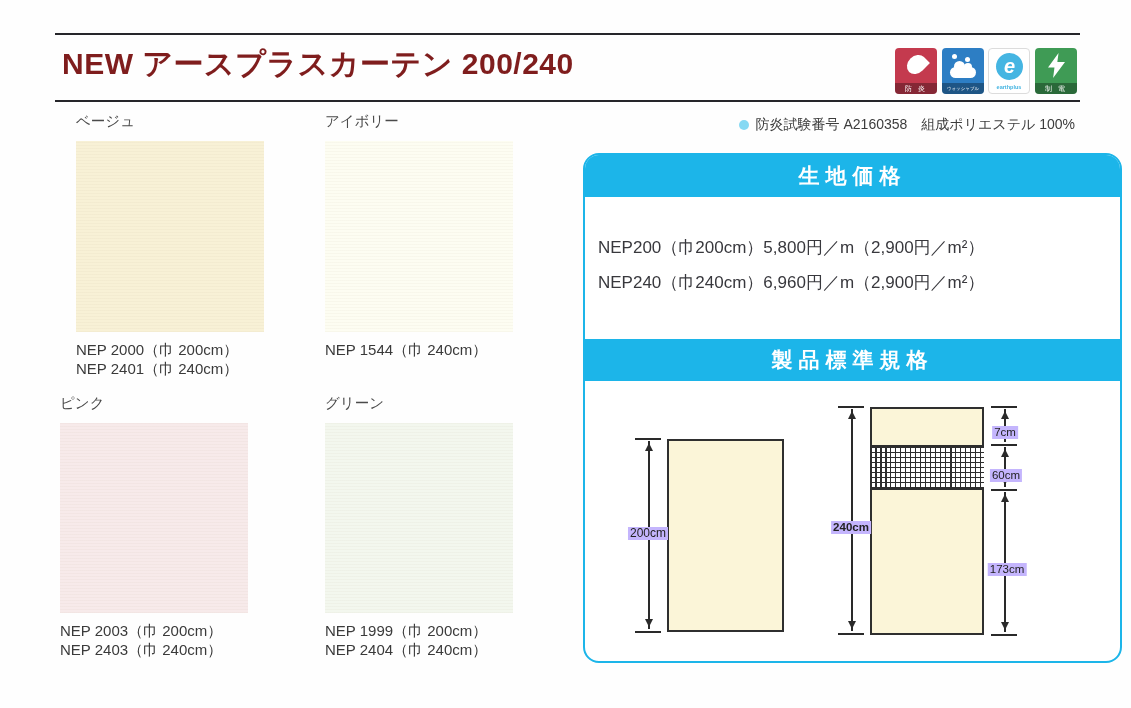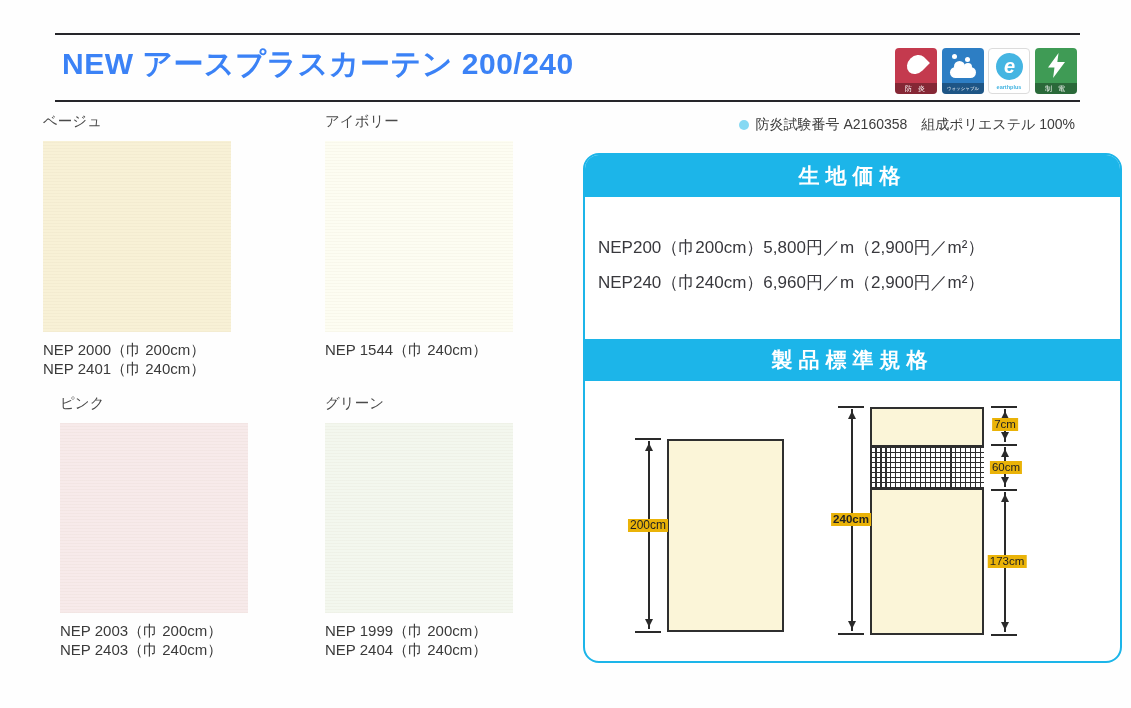--- a/index.html
+++ b/index.html
@@ -6,21 +6,21 @@
   .page{
     position:relative;width:1131px;height:708px;background:#fefefe;
     font-family:"Liberation Sans", sans-serif;color:#333;overflow:hidden;
   }
   
   .rule{position:absolute;left:55px;width:1025px;height:2px;background:#26262a;}
   .rule-top{top:33px;}
   .rule-bottom{top:100px;}
   .title{
     position:absolute;left:62px;top:44px;margin:0;
-    font-size:30px;font-weight:700;color:#3b82f6;letter-spacing:.5px;white-space:nowrap;
+    font-size:30px;font-weight:700;color:#7f1d1d;letter-spacing:.5px;white-space:nowrap;
   }
   
   .badge{position:absolute;top:48px;width:42px;height:46px;border-radius:4px;overflow:hidden;}
   .badge-fire{left:895px;}
   .badge-wash{left:942px;}
   .badge-earth{left:988px;border:1px solid #dcdcdc;box-sizing:border-box;}
   .badge-anti{left:1035px;}
   .badge-band{
     position:absolute;left:0;right:0;bottom:0;height:11px;background:rgba(0,0,0,.32);
     color:#fff;font-size:7px;line-height:11px;text-align:center;letter-spacing:2px;white-space:nowrap;
@@ -45,21 +45,21 @@
     clip-path:polygon(62% 0,0 58%,38% 58%,30% 100%,100% 36%,55% 36%);
   }
   
   .note{position:absolute;right:56px;top:116px;font-size:14px;color:#3c3c3c;white-space:nowrap;}
   .note .bullet{
     display:inline-block;width:10px;height:10px;border-radius:50%;
     background:#86d9f3;margin-right:7px;vertical-align:-1px;
   }
   
   .sw{position:absolute;width:188px;}
-  .sw0{left:43px;top:112px;} .sw1{left:325px;top:112px;}
+  .sw0{left:76px;top:112px;} .sw1{left:325px;top:112px;}
   .sw2{left:60px;top:394px;} .sw3{left:325px;top:394px;}
   .sw-name{font-size:14.5px;color:#4a4a4a;height:21px;margin-bottom:8px;}
   .sw-box{
     width:188px;height:191px;margin-bottom:9px;
     background-image:repeating-linear-gradient(0deg, rgba(160,140,110,.05) 0 1px, transparent 1px 3px);
   }
   .sw2 .sw-box,.sw3 .sw-box{height:190px;}
   .sw-code{font-size:15px;line-height:18.5px;color:#3a3a3a;white-space:nowrap;}
   
   .panel{
@@ -82,22 +82,22 @@
     background-image:
       repeating-linear-gradient(90deg,#2e2e2e 0 1.5px,transparent 1.5px 5px),
       repeating-linear-gradient(0deg,#2e2e2e 0 1.5px,transparent 1.5px 5px);
     border-top:2px solid #2e2e2e;border-bottom:2px solid #2e2e2e;box-sizing:border-box;
   }
   .varrow{position:absolute;width:0;border-left:2px solid #2a2a2a;}
   .varrow::before{content:"";position:absolute;left:-5px;top:-2px;border:4px solid transparent;border-bottom:8px solid #2a2a2a;}
   .varrow::after{content:"";position:absolute;left:-5px;bottom:-2px;border:4px solid transparent;border-top:8px solid #2a2a2a;}
   .cap{position:absolute;width:26px;height:2px;background:#2a2a2a;}
   .dim{
-    position:absolute;transform:translateX(-50%);background:#eab308;padding:0 2px;
-    font-size:11.5px;line-height:13px;color:#222;white-space:nowrap;
+    position:absolute;transform:translateX(-50%);background:#c4b5fd;padding:0 2px;
+    font-size:11.5px;line-height:13px;color:#222;white-space:nowrap;margin-top:8px;
   }
   .arr-200{left:63px;top:286px;height:188px;}
   .cap-200t{left:50px;top:283px;} .cap-200b{left:50px;top:476px;}
   .lbl-200{left:63px;top:364px;font-size:12px;}
   .arr-240{left:266px;top:254px;height:222px;}
   .cap-240t{left:253px;top:251px;} .cap-240b{left:253px;top:478px;}
   .lbl-240{left:266px;top:358px;font-weight:bold;}
   .arr-7{left:419px;top:254px;height:33px;}
   .arr-60{left:419px;top:292px;height:40px;}
   .arr-173{left:419px;top:337px;height:140px;}

